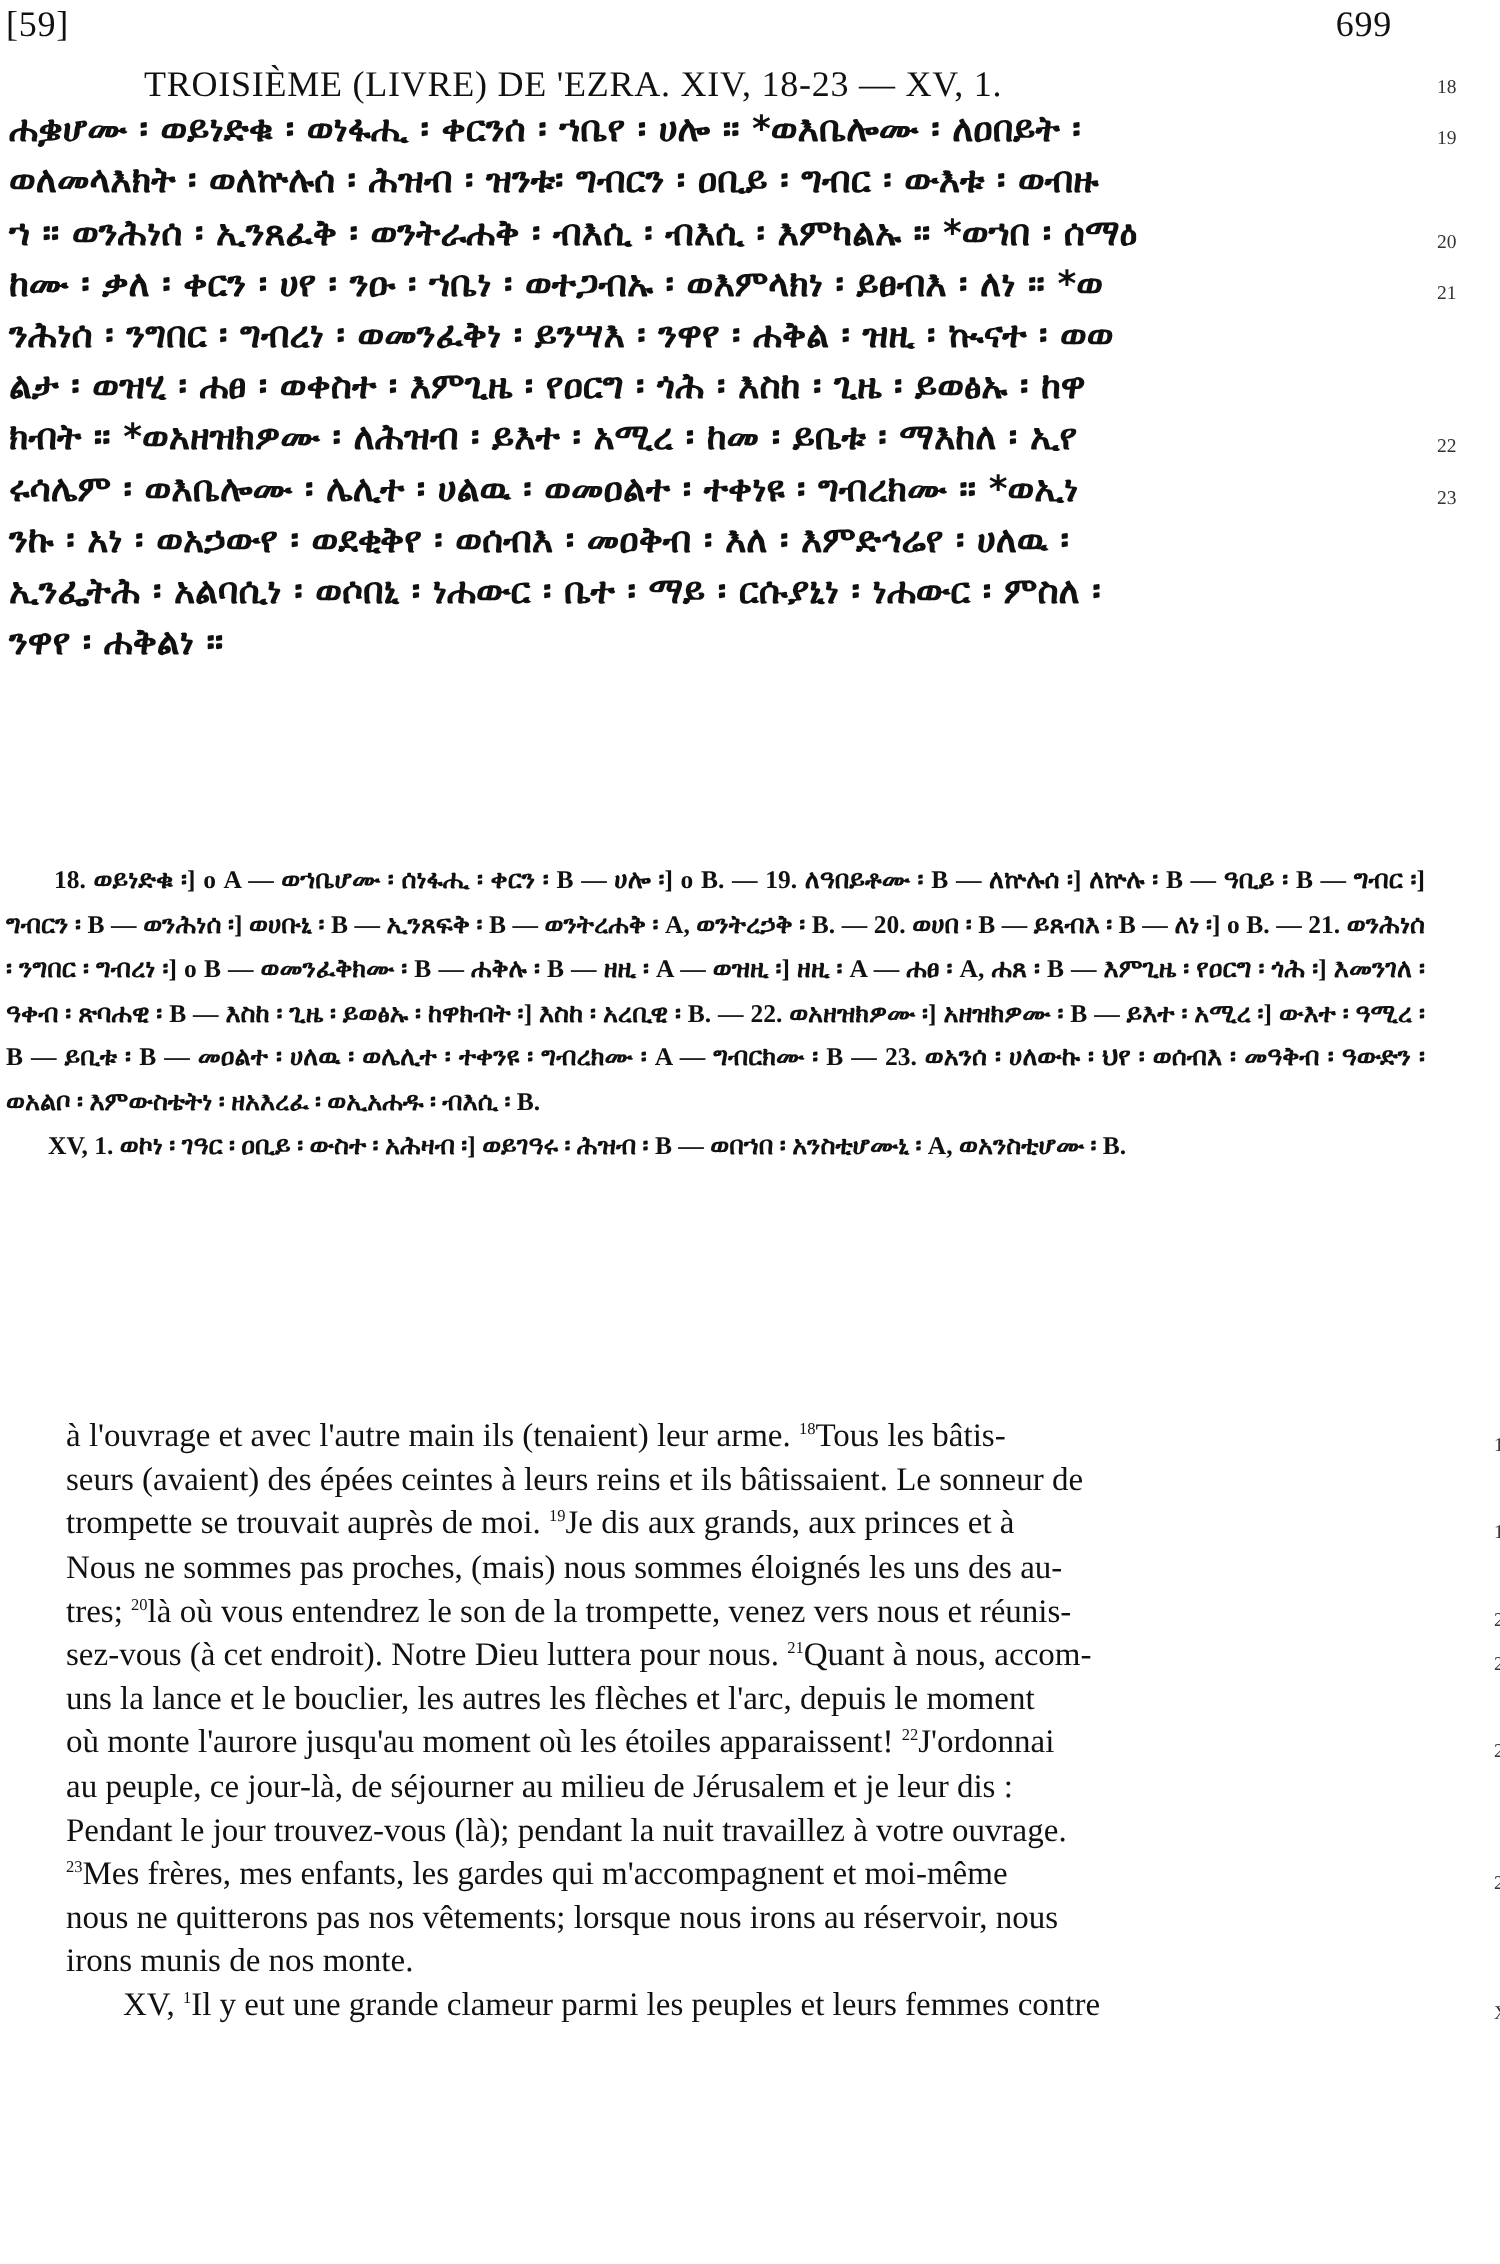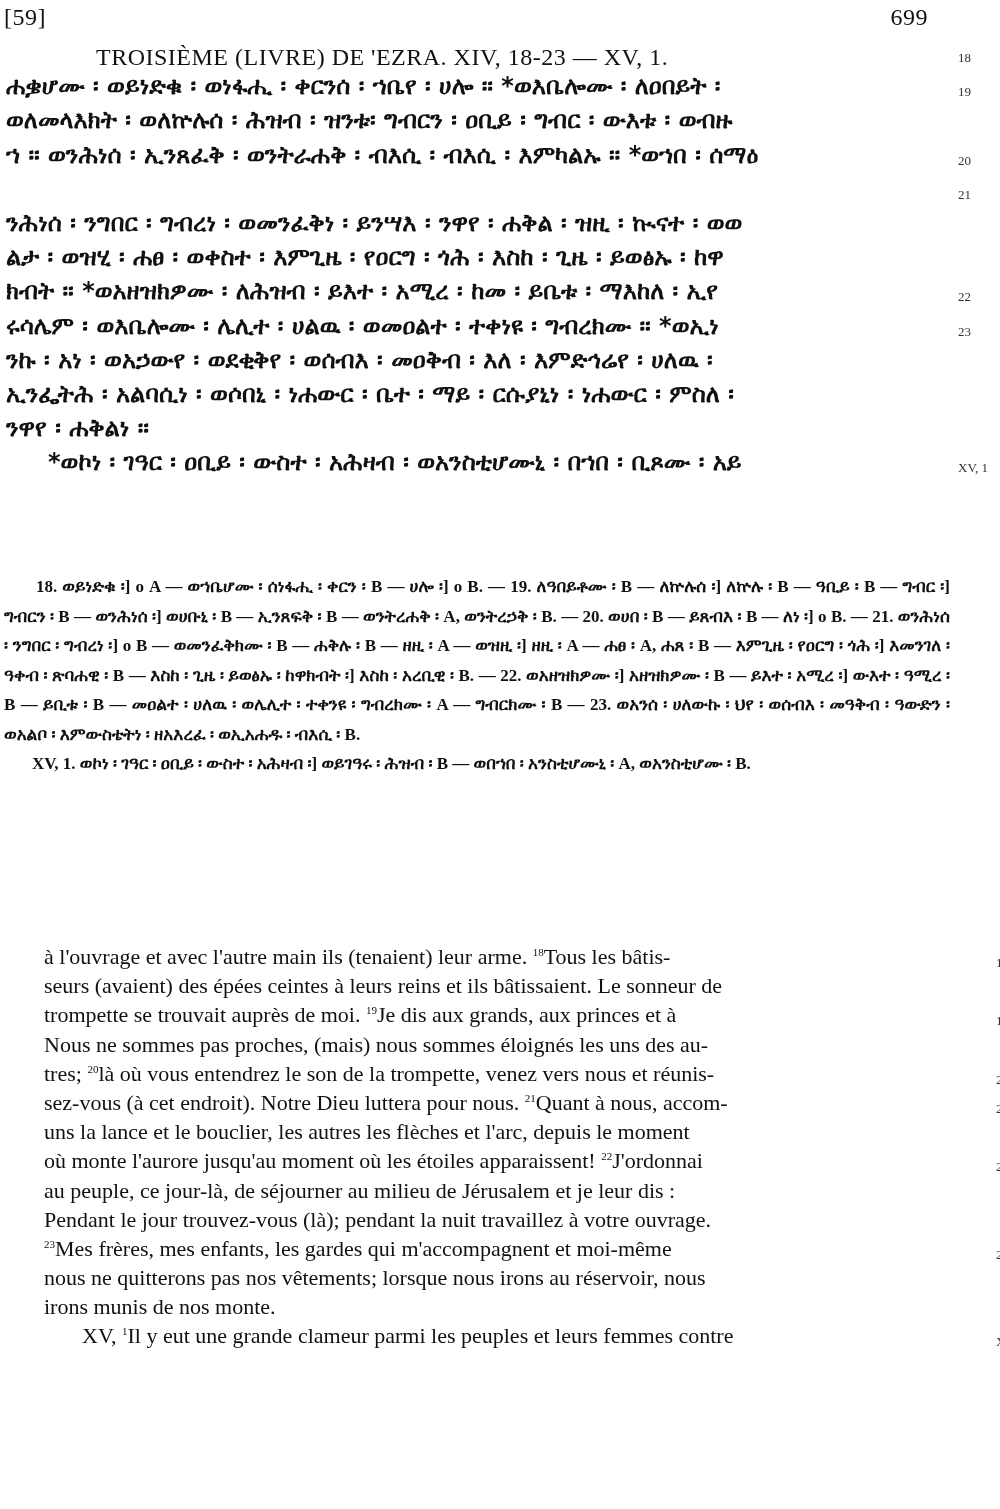--- a/index.html
+++ b/index.html
@@ -51,29 +51,28 @@
   <span class="left">[59]</span>
   <span class="title">TROISIÈME (LIVRE) DE 'EZRA. XIV, 18-23 — XV, 1.</span>
   <span class="page">699</span>
 </div>
 
 <div class="geez" id="geez">
     <div class="line"><span class="vnum">18</span></div>
     <div class="line"><span>ሐቌሆሙ ፡ ወይነድቁ ፡ ወነፋሒ ፡ ቀርንሰ ፡ ኀቤየ ፡ ሀሎ ። *ወእቤሎሙ ፡ ለዐበይት ፡</span><span class="vnum">19</span></div>
     <div class="line"><span>ወለመላእክት ፡ ወለኵሉሰ ፡ ሕዝብ ፡ ዝንቱ፡ ግብርን ፡ ዐቢይ ፡ ግብር ፡ ውእቱ ፡ ወብዙ</span></div>
     <div class="line"><span>ኀ ። ወንሕነሰ ፡ ኢንጸፈቅ ፡ ወንትራሐቅ ፡ ብእሲ ፡ ብእሲ ፡ እምካልኡ ። *ወኀበ ፡ ሰማዕ</span><span class="vnum">20</span></div>
-    <div class="line"><span class="vnum">21</span></div>
+    <div class="line"><span>ከሙ ፡ ቃለ ፡ ቀርን ፡ ሀየ ፡ ንዑ ፡ ኀቤነ ፡ ወተጋብኡ ፡ ወእምላክነ ፡ ይፀብእ ፡ ለነ ። *ወ</span><span class="vnum">21</span></div>
     <div class="line"><span>ንሕነሰ ፡ ንግበር ፡ ግብረነ ፡ ወመንፈቅነ ፡ ይንሣእ ፡ ንዋየ ፡ ሐቅል ፡ ዝዚ ፡ ኲናተ ፡ ወወ</span></div>
     <div class="line"><span>ልታ ፡ ወዝሂ ፡ ሐፀ ፡ ወቀስተ ፡ እምጊዜ ፡ የዐርግ ፡ ጎሕ ፡ እስከ ፡ ጊዜ ፡ ይወፅኡ ፡ ከዋ</span></div>
     <div class="line"><span>ክብት ። *ወአዘዝክዎሙ ፡ ለሕዝብ ፡ ይእተ ፡ አሚረ ፡ ከመ ፡ ይቤቱ ፡ ማእከለ ፡ ኢየ</span><span class="vnum">22</span></div>
     <div class="line"><span>ሩሳሌም ፡ ወእቤሎሙ ፡ ሌሊተ ፡ ሀልዉ ፡ ወመዐልተ ፡ ተቀነዩ ፡ ግብረክሙ ። *ወኢነ</span><span class="vnum">23</span></div>
     <div class="line"><span>ንኩ ፡ አነ ፡ ወአኃውየ ፡ ወደቂቅየ ፡ ወሰብእ ፡ መዐቅብ ፡ እለ ፡ እምድኅሬየ ፡ ሀለዉ ፡</span></div>
     <div class="line"><span>ኢንፌትሕ ፡ አልባሲነ ፡ ወሶበኒ ፡ ነሐውር ፡ ቤተ ፡ ማይ ፡ ርሱያኒነ ፡ ነሐውር ፡ ምስለ ፡</span></div>
     <div class="line"><span>ንዋየ ፡ ሐቅልነ ።</span></div>
-    <div class="line indent"><span>*ወኮነ ፡ ገዓር ፡ ዐቢይ ፡ ውስተ ፡ አሕዛብ ፡ ወአንስቲሆሙኒ ፡ በኀበ ፡ ቢጾሙ ፡ አይ</span><span class="vnum">XV, 1</span></div>
   </div>
 
 <div class="apparatus">
   <p class="first">18. ወይነድቁ ፡] ο A — ወኀቤሆሙ ፡ ሰነፋሒ ፡ ቀርን ፡ B — ሀሎ ፡] ο B. — 19. ለዓበይቶሙ ፡ B — ለኵሉሰ ፡] ለኵሉ ፡ B — ዓቢይ ፡ B — ግብር ፡] ግብርን ፡ B — ወንሕነሰ ፡] ወሀቡኒ ፡ B — ኢንጸፍቅ ፡ B — ወንትረሐቅ ፡ A, ወንትረኃቅ ፡ B. — 20. ወሀበ ፡ B — ይጸብእ ፡ B — ለነ ፡] ο B. — 21. ወንሕነሰ ፡ ንግበር ፡ ግብረነ ፡] ο B — ወመንፈቅክሙ ፡ B — ሐቅሉ ፡ B — ዘዚ ፡ A — ወዝዚ ፡] ዘዚ ፡ A — ሐፀ ፡ A, ሐጸ ፡ B — እምጊዜ ፡ የዐርግ ፡ ጎሕ ፡] እመንገለ ፡ ዓቀብ ፡ ጽባሐዊ ፡ B — እስከ ፡ ጊዜ ፡ ይወፅኡ ፡ ከዋክብት ፡] እስከ ፡ አረቢዊ ፡ B. — 22. ወአዘዝክዎሙ ፡] አዘዝክዎሙ ፡ B — ይእተ ፡ አሚረ ፡] ውእተ ፡ ዓሚረ ፡ B — ይቢቱ ፡ B — መዐልተ ፡ ሀለዉ ፡ ወሌሊተ ፡ ተቀንዩ ፡ ግብረክሙ ፡ A — ግብርክሙ ፡ B — 23. ወአንሰ ፡ ሀለውኩ ፡ ህየ ፡ ወሰብእ ፡ መዓቅብ ፡ ዓውድን ፡ ወአልቦ ፡ እምውስቴትነ ፡ ዘአእረፈ ፡ ወኢአሐዱ ፡ ብእሲ ፡ B.</p>
   <p class="xv">XV, 1. ወኮነ ፡ ገዓር ፡ ዐቢይ ፡ ውስተ ፡ አሕዛብ ፡] ወይገዓሩ ፡ ሕዝብ ፡ B — ወበኀበ ፡ አንስቲሆሙኒ ፡ A, ወአንስቲሆሙ ፡ B.</p>
 </div>
 
 <div class="french" id="french">
     <div class="fline"><span>à l'ouvrage et avec l'autre main ils (tenaient) leur arme. </span><sup>18</sup><span>Tous les bâtis-</span><span class="vnum">18</span></div>
     <div class="fline"><span>seurs (avaient) des épées ceintes à leurs reins et ils bâtissaient. Le sonneur de</span></div>

